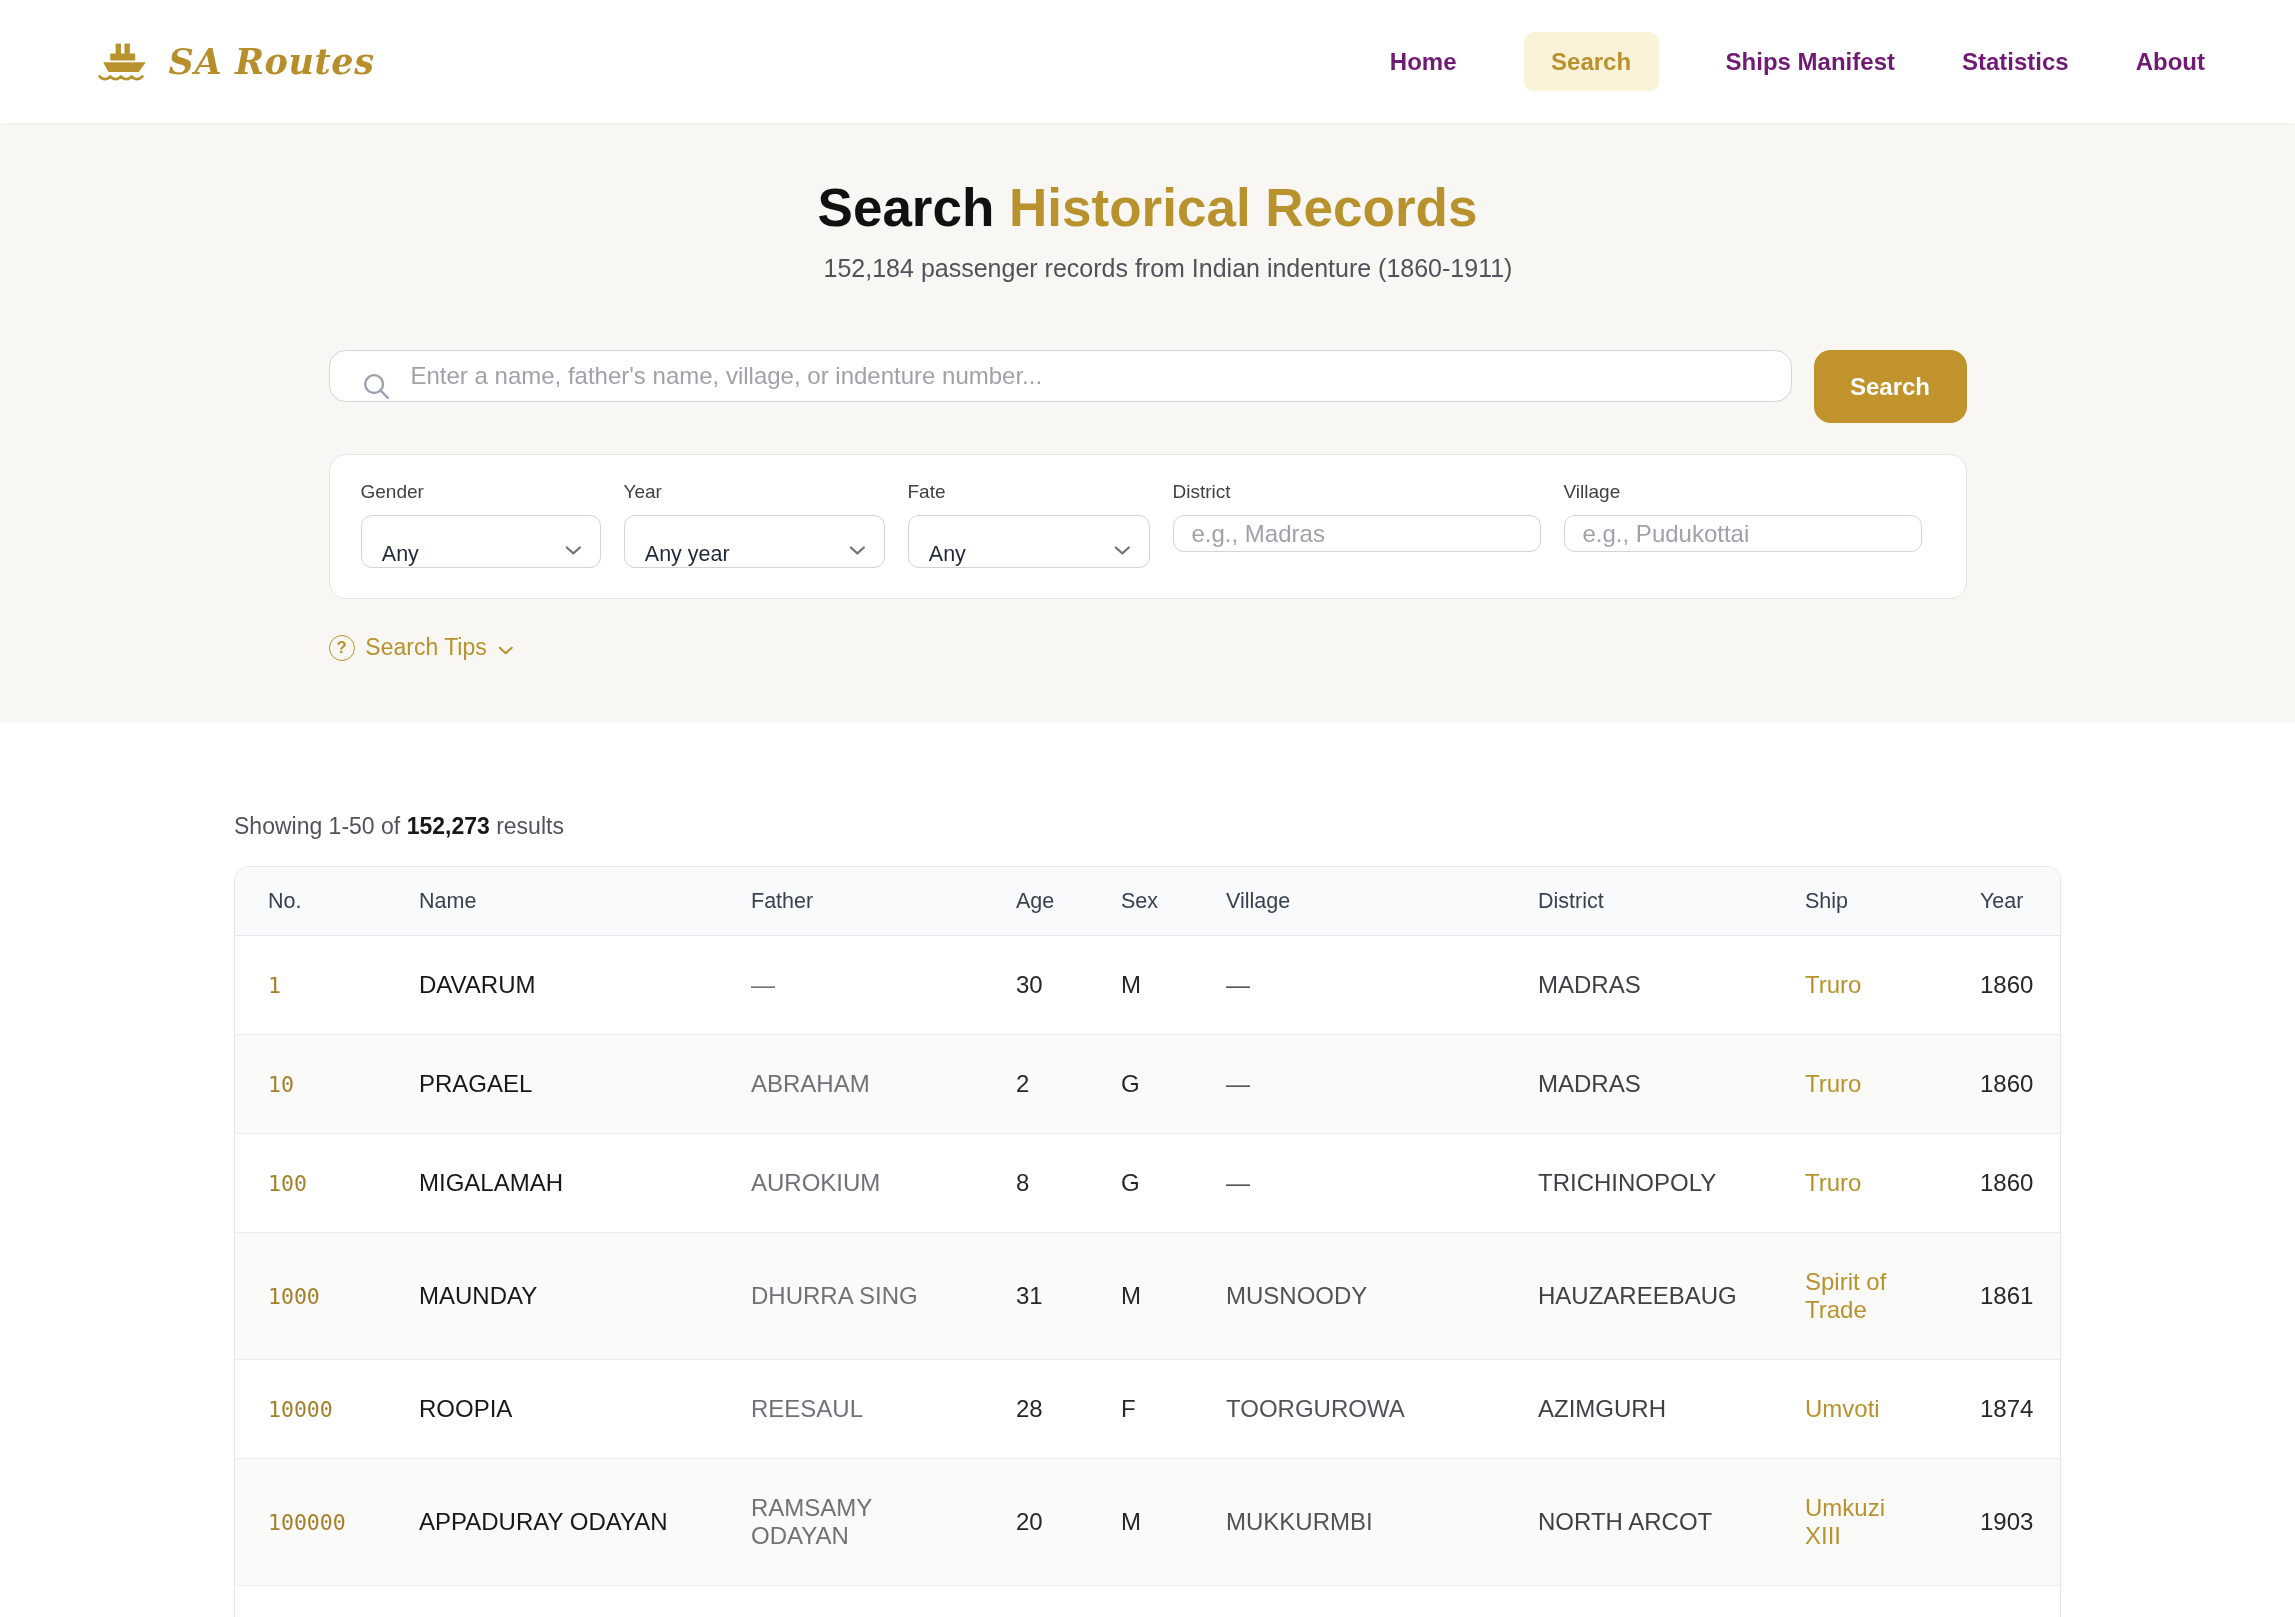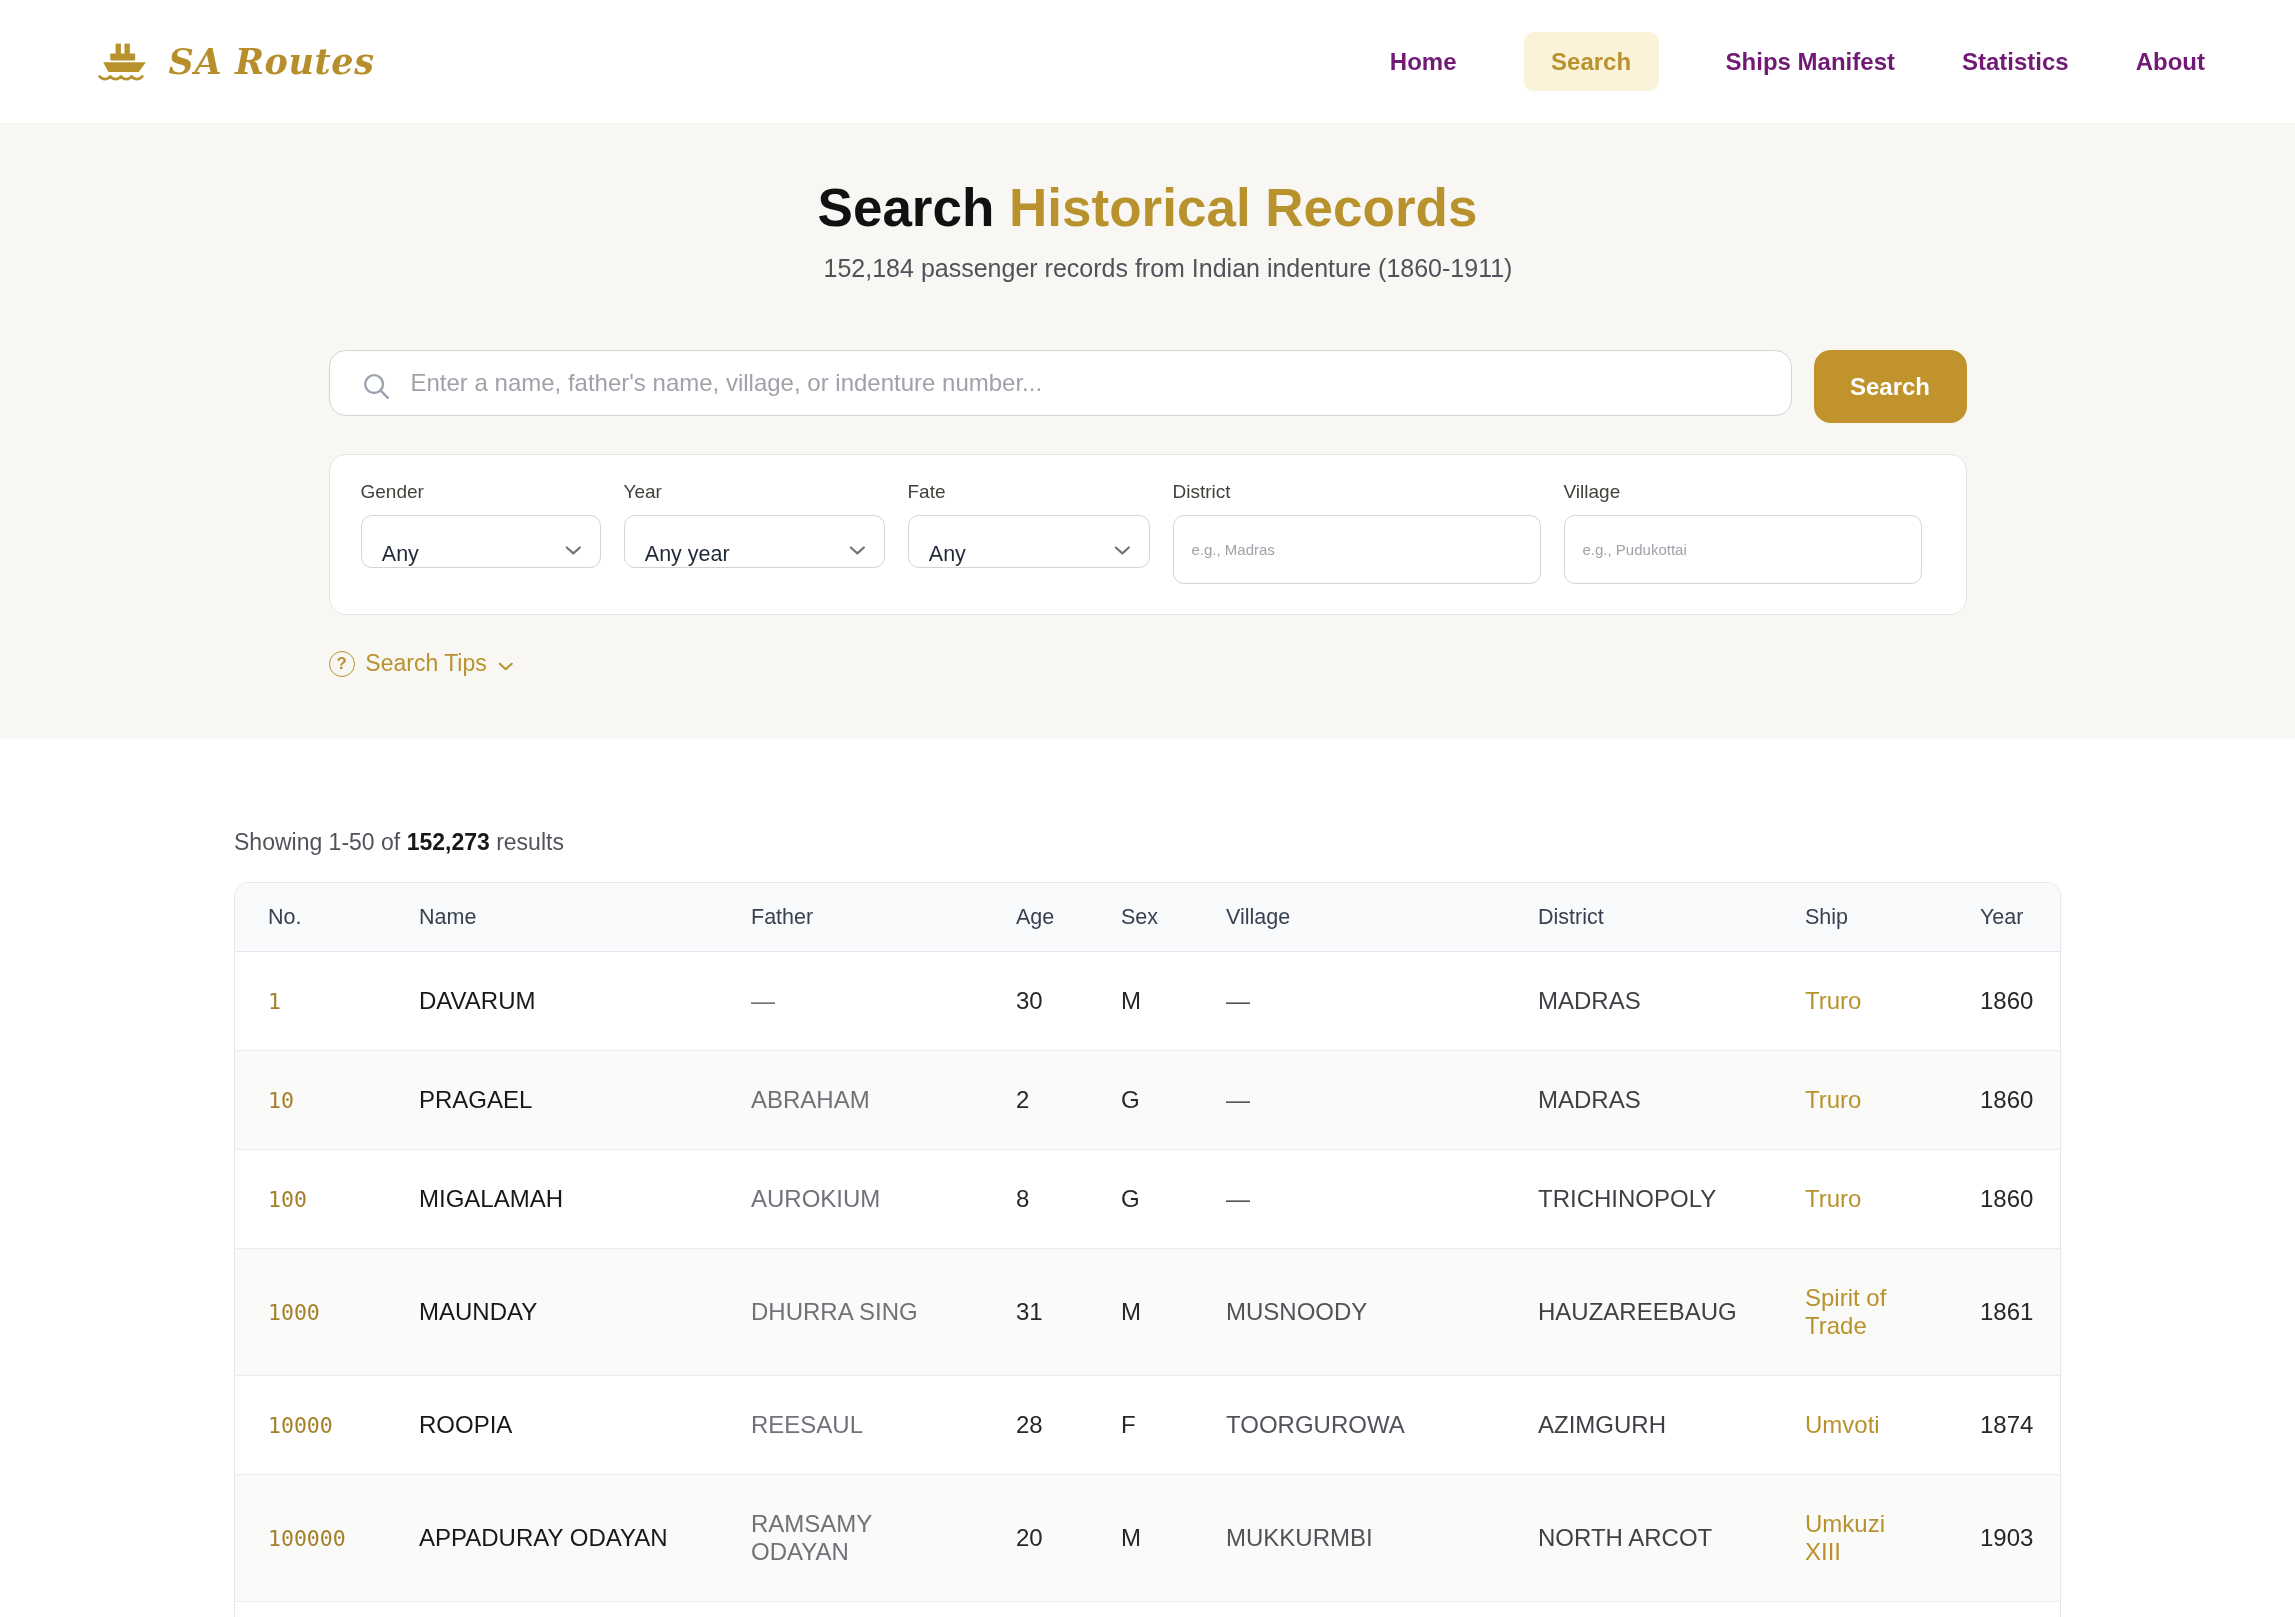--- a/index.html
+++ b/index.html
@@ -71,21 +71,21 @@
   }
   .search-row {
     width: 1638px;
     margin: 67px auto 0;
     display: flex;
     gap: 21.5px;
   }
   .search-box { position: relative; flex: 1; }
   .search-box input {
     width: 100%;
-    height: 66px;
+    height: 52px;
     border: 1.2px solid #d6d3d1;
     border-radius: 16.7px;
     background: #ffffff;
     font-size: 24px;
     color: #be185d;
     padding: 0 24px 0 81px;
     outline: none;
     font-family: "Liberation Sans", sans-serif;
   }
   .search-box input::placeholder { color: #a1a1aa; }
@@ -126,25 +126,25 @@
     background: #ffffff;
     display: flex;
     align-items: flex-end;
     padding: 0 48px 0 20.3px;
     font-size: 21.5px;
     color: #1f2937;
     cursor: pointer;
   }
   .select-chevron { position: absolute; right: 18px; top: 20.3px; }
   .text-control {
-    height: 69px;
+    height: 37px;
     border: 1.2px solid #d6d3d1;
     border-radius: 10.8px;
     background: #ffffff;
-    font-size: 15px;
+    font-size: 24px;
     color: #1f2937;
     padding: 16px 18px;
     outline: none;
     font-family: "Liberation Sans", sans-serif;
   }
   .text-control::placeholder { color: #a1a1aa; }
   .w-gender { width: 240px; } .w-year { width: 261px; } .w-fate { width: 242px; }
   .w-district { width: 368px; } .w-village { width: 358px; }
 
   .search-tips {

